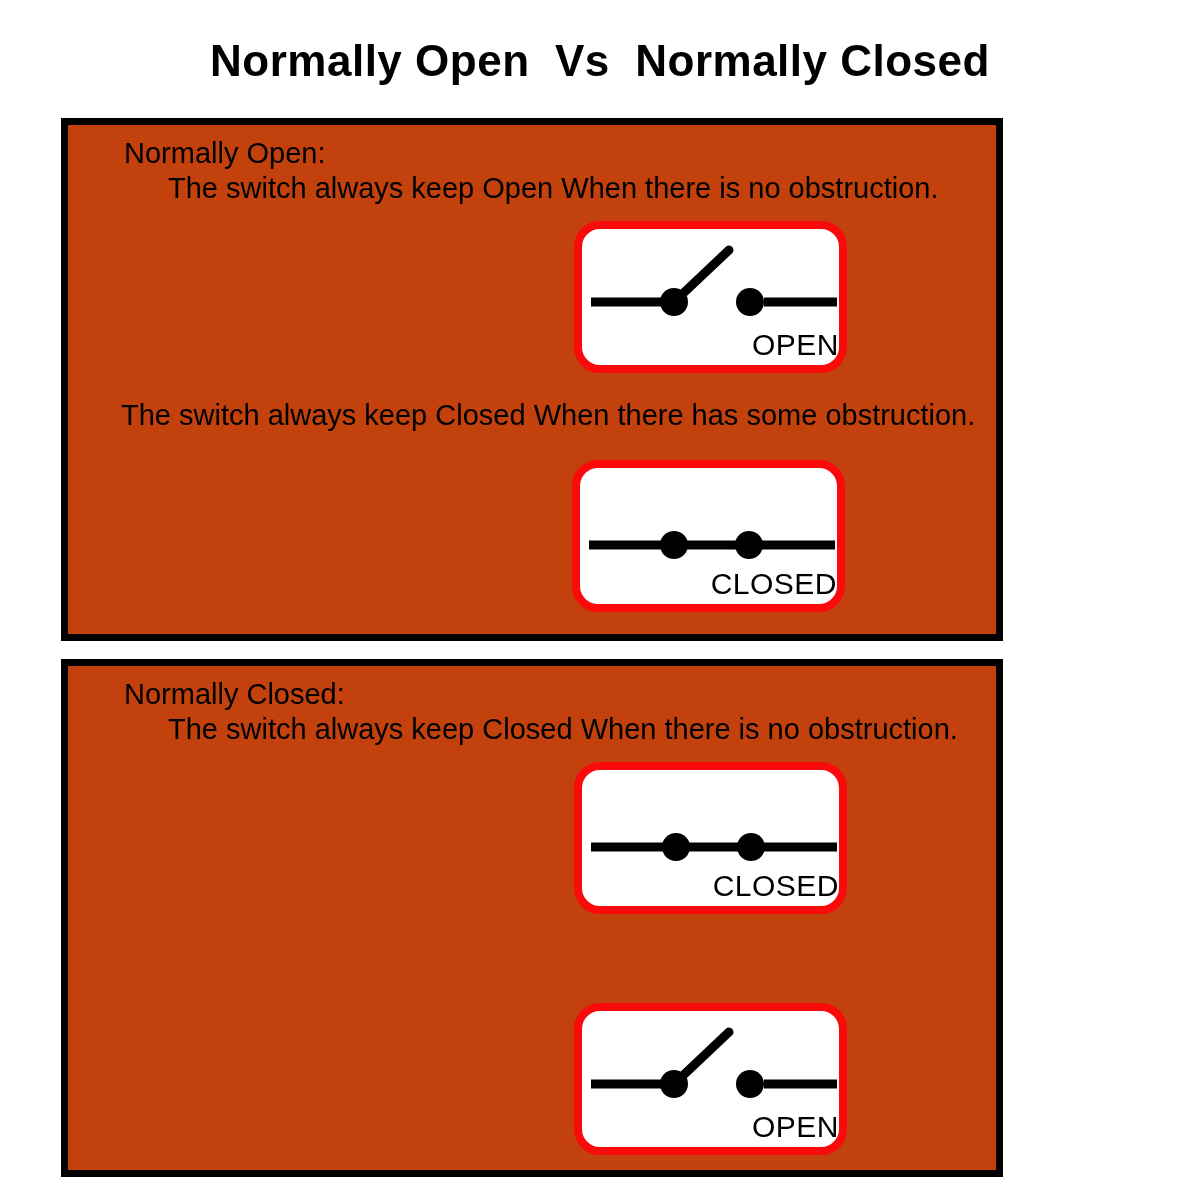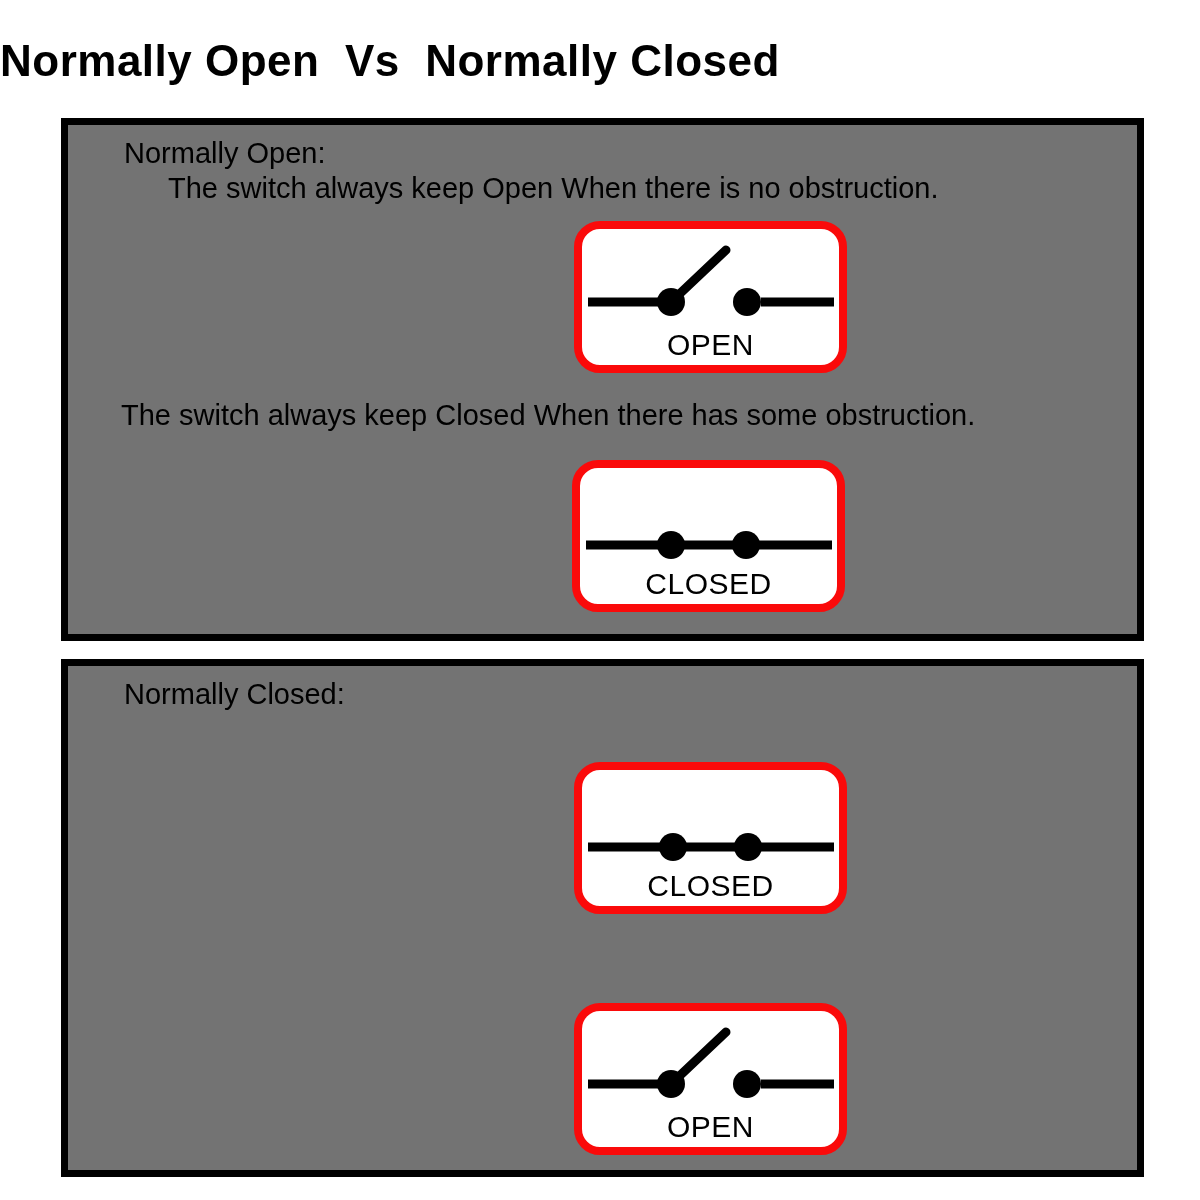--- a/index.html
+++ b/index.html
@@ -10,33 +10,33 @@
     background: #ffffff;
     font-family: "Liberation Sans", sans-serif;
     color: #000000;
     overflow: hidden;
   }
   .title {
     position: absolute;
     top: 36px;
     left: 0;
     width: 100%;
-    text-align: left;
+    text-align: center;
     font-size: 44px;
     font-weight: bold;
     white-space: pre;
     letter-spacing: 0.5px;
   }
   .panel {
     position: absolute;
     left: 61px;
-    width: 1083px;
+    width: 942px;
     border: 7px solid #000000;
     box-sizing: border-box;
-    background: #737373;
+    background: #c2410c;
   }
   .panel-1 { top: 118px; height: 523px; }
   .panel-2 { top: 659px; height: 518px; }
   .panel-heading {
     position: absolute;
     left: 56px;
     top: 10px;
     font-size: 29px;
     line-height: 36px;
     white-space: pre;
@@ -54,21 +54,21 @@
   .switch-card {
     position: absolute;
     width: 273px;
     height: 152px;
     border: 8px solid #FA0A0A;
     border-radius: 26px;
     box-sizing: border-box;
     background: #ffffff;
     display: flex;
     flex-direction: column;
-    align-items: center;
+    align-items: flex-end;
     justify-content: flex-end;
     padding-bottom: 3px;
   }
   .card-a { left: 506px; top: 96px; }
   .panel-1 .card-b { left: 504px; top: 335px; }
   .panel-2 .card-b { left: 506px; top: 337px; }
   .switch-symbol { display: block; width: 250px; height: 92px; }
   .switch-symbol .wire { stroke: #000000; stroke-width: 9; fill: none; }
   .switch-symbol .lever { stroke: #000000; stroke-width: 9; stroke-linecap: round; fill: none; }
   .switch-symbol .contact { fill: #000000; stroke: none; }
@@ -108,20 +108,21 @@
         <line class="wire" x1="2" y1="70" x2="248" y2="70"></line>
         <circle class="contact" cx="87" cy="70" r="14"></circle>
         <circle class="contact" cx="162" cy="70" r="14"></circle>
       </svg>
       <div class="card-label">CLOSED</div>
     </div>
   </div>
 
   <div class="panel panel-2">
     <div class="panel-heading">Normally Closed:</div>
+    <div class="panel-line line-a">The switch always keep Closed When there is no obstruction.</div>
 
     <div class="switch-card card-a">
       <svg class="switch-symbol" viewBox="0 0 250 92" aria-hidden="true">
         <line class="wire" x1="2" y1="70" x2="248" y2="70"></line>
         <circle class="contact" cx="87" cy="70" r="14"></circle>
         <circle class="contact" cx="162" cy="70" r="14"></circle>
       </svg>
       <div class="card-label">CLOSED</div>
     </div>
 

